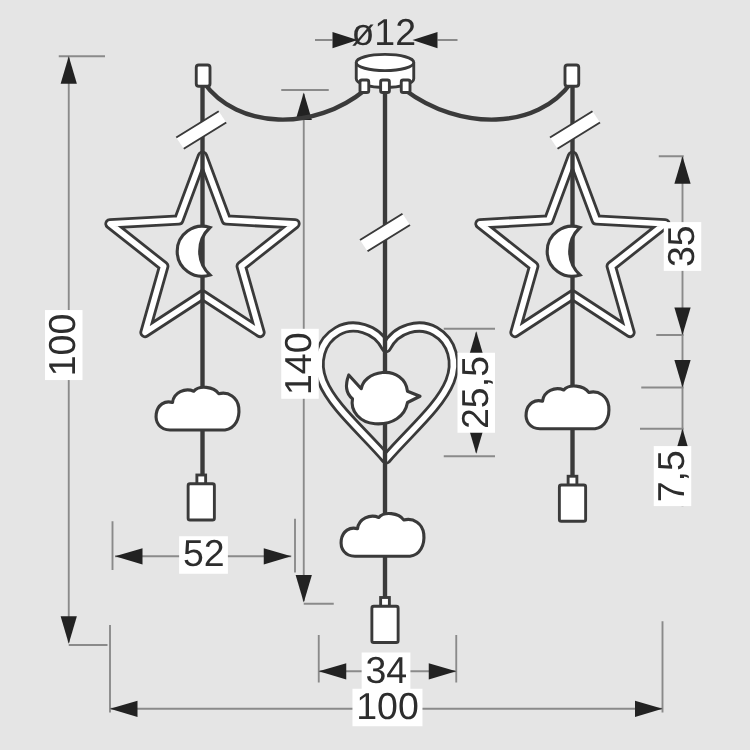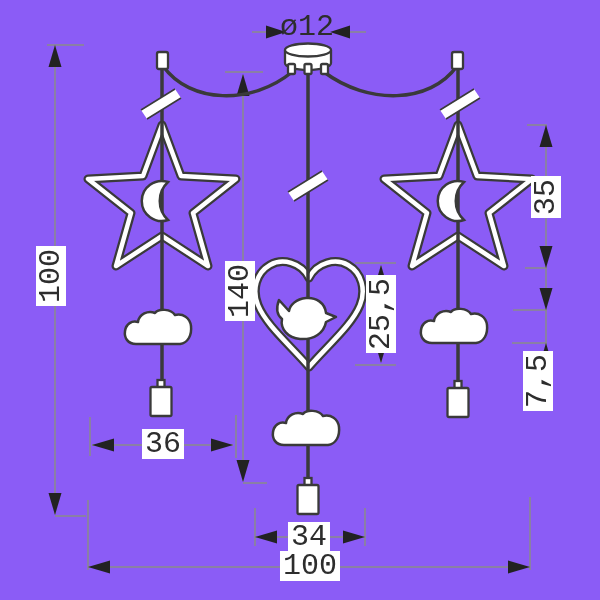--- a/index.html
+++ b/index.html
@@ -1,17 +1,17 @@
 <!DOCTYPE html>
 <html><head>
 <meta charset="utf-8">
 <style>
   html,body{margin:0;padding:0;background:#ffffff;}
-  .canvas{position:relative;width:600px;height:600px;background:#8b5cf6;overflow:hidden;
-          font-family:Liberation Mono, monospace;}
+  .canvas{position:relative;width:600px;height:600px;background:#e5e5e5;overflow:hidden;
+          font-family:Liberation Sans, sans-serif;}
   svg{position:absolute;left:0;top:0;}
   .dim-label{position:absolute;font-size:30px;line-height:1;color:#2d2d2d;white-space:nowrap;
              transform:translate(-50%,-50%);background:#ffffff;padding:0 3px;}
   .dim-label.rot{transform:translate(-50%,-50%) rotate(-90deg);}
   .dim-label.nobg{background:transparent;}
 </style>
 </head>
 <body>
 
 <div class="canvas">
@@ -126,19 +126,19 @@
     </g>
     <g fill="#ffffff" stroke="#3a3a3a" stroke-width="2.3">
       <rect x="157" y="52" width="11" height="17" rx="2"></rect>
       <rect x="452" y="52" width="11" height="17" rx="2"></rect>
     </g>
   </svg>
 
   <span class="dim-label nobg" style="left:307px;top:27px;">ø12</span>
   <span class="dim-label rot" style="left:51px;top:276px;">100</span>
   <span class="dim-label rot" style="left:240px;top:291px;">140</span>
-  <span class="dim-label" style="left:163px;top:444px;">36</span>
+  <span class="dim-label" style="left:163px;top:444px;">52</span>
   <span class="dim-label rot" style="left:381px;top:314px;">25,5</span>
   <span class="dim-label rot" style="left:546px;top:197px;">35</span>
   <span class="dim-label rot" style="left:538px;top:381px;">7,5</span>
   <span class="dim-label" style="left:309px;top:537px;">34</span>
   <span class="dim-label" style="left:310px;top:566px;">100</span>
 </div>
 
 </body></html>

